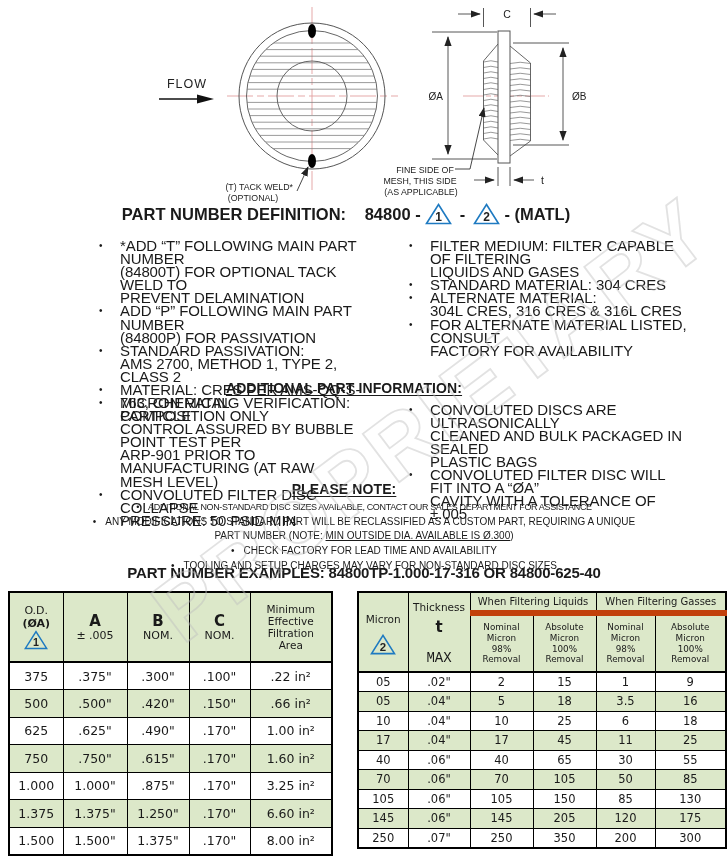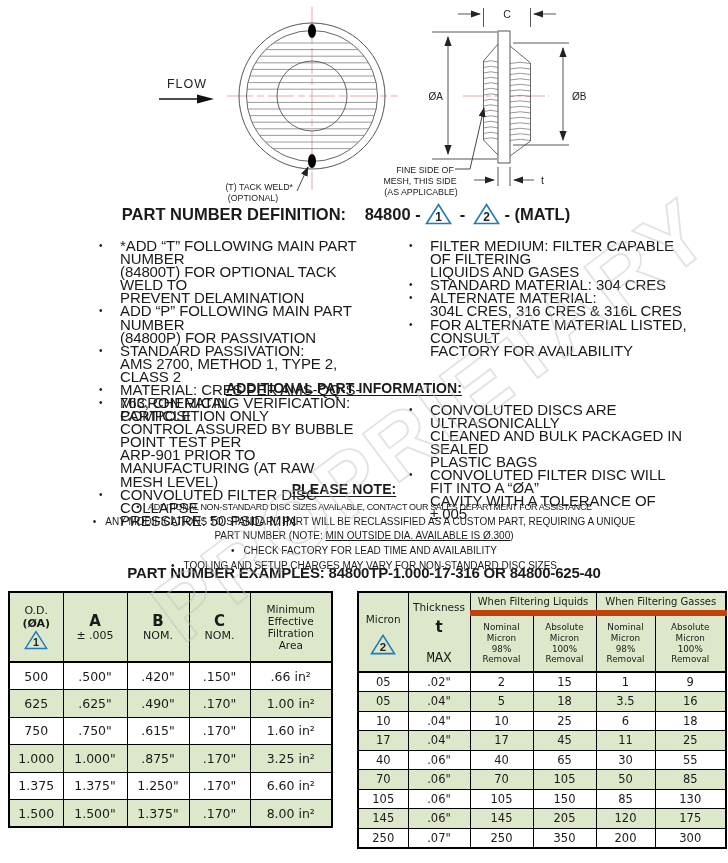--- a/index.html
+++ b/index.html
@@ -312,20 +312,27 @@
         <div class="h-big">C</div>
         <div class="h-small">NOM.</div>
       </th>
       <th class="h-multi">Minimum
 Effective
 Filtration
 Area</th>
     </tr>
   </thead>
   <tbody>
+    <tr>
+          <td>375</td>
+          <td>.375"</td>
+          <td>.300"</td>
+          <td>.100"</td>
+          <td>.22 in²</td>
+        </tr>
     <tr>
           <td>500</td>
           <td>.500"</td>
           <td>.420"</td>
           <td>.150"</td>
           <td>.66 in²</td>
         </tr>
     <tr>
           <td>625</td>
           <td>.625"</td>

